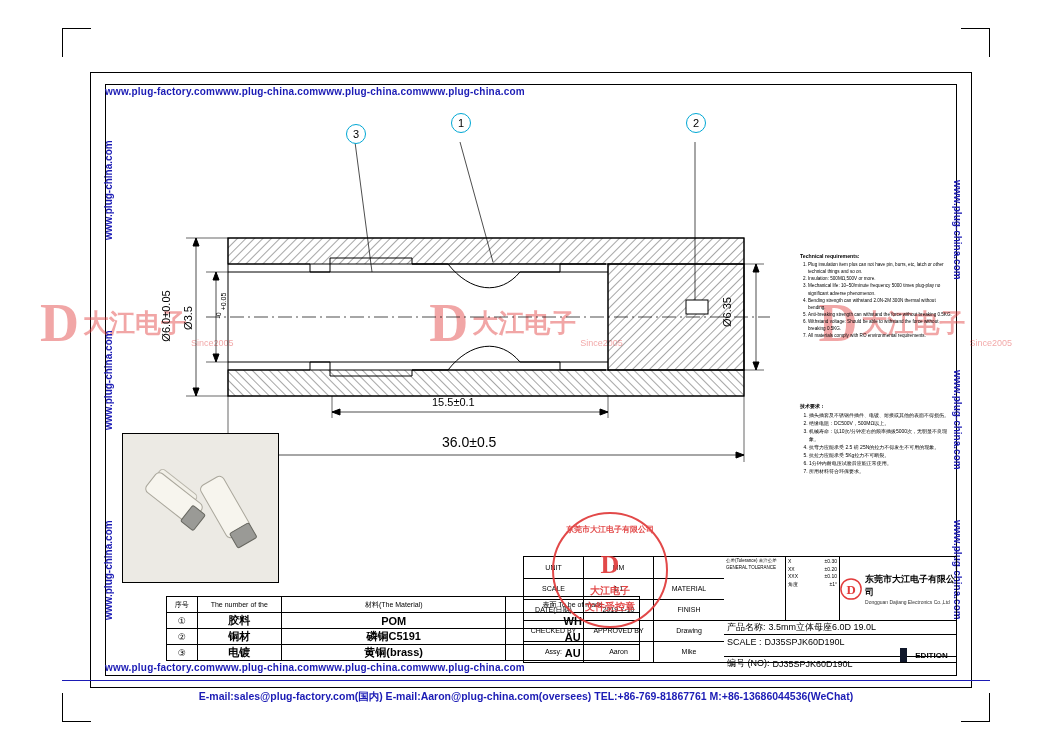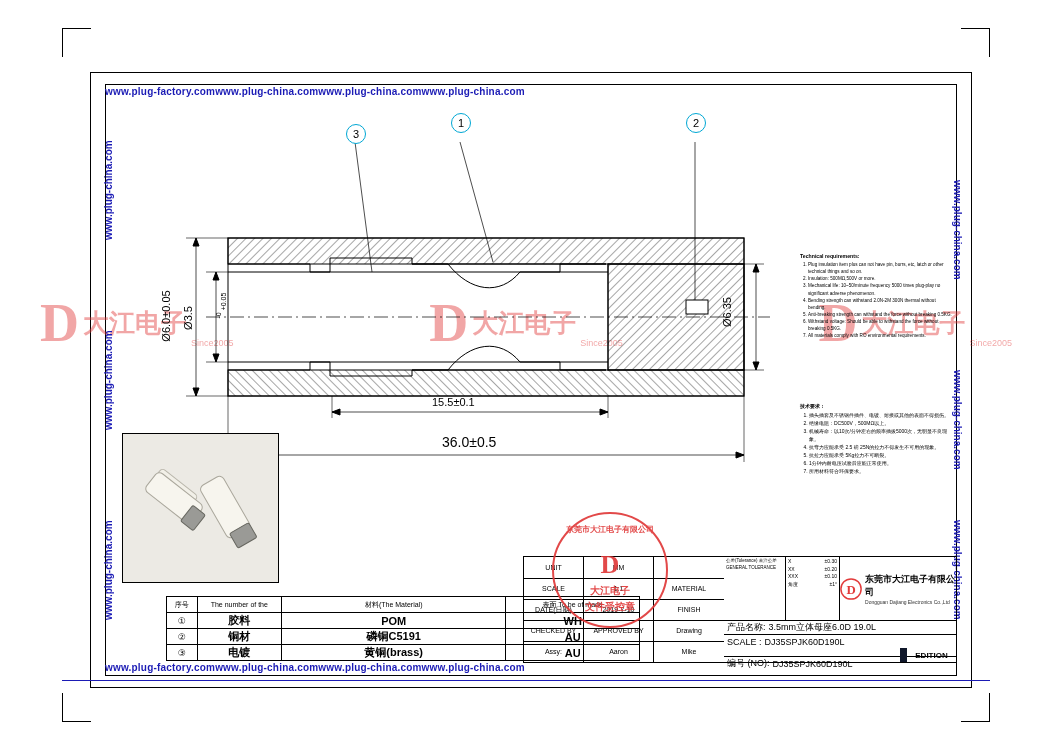--- a/index.html
+++ b/index.html
@@ -363,13 +363,14 @@
   </div>
 
   <div class="stamp">
     <div class="st-cn" style="top:10px;">东莞市大江电子有限公司</div>
     <div class="st-big">D</div>
     <div class="st-cn" style="top:70px;font-size:10px;">大江电子</div>
     <div class="st-cn" style="top:86px;font-size:10px;">文件受控章</div>
   </div>
 
   <div class="footline"></div>
+  <div class="footer">E-mail:sales@plug-factory.com(国内)    E-mail:Aaron@plug-china.com(oversees)    TEL:+86-769-81867761   M:+86-13686044536(WeChat)</div>
 </div>
 
 </body></html>

